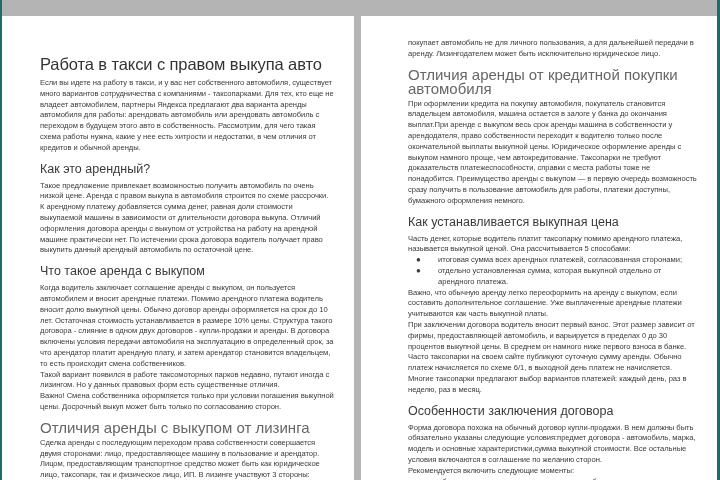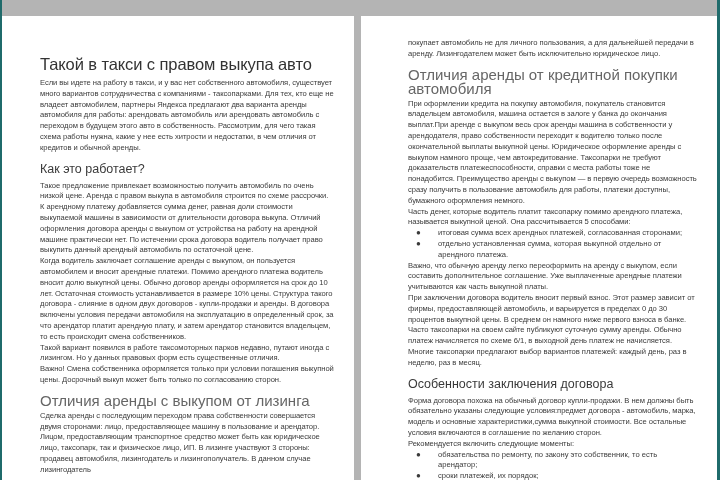--- a/index.html
+++ b/index.html
@@ -91,40 +91,42 @@
       font-size: 8px;
     }
   </style>
 </head>
 <body>
 
 <div class="edge-left"></div>
 <div class="edge-right"></div>
 
 <div class="page page-left">
-  <h1 class="h1">Такой в такси с правом выкупа авто</h1>
+  <h1 class="h1">Работа в такси с правом выкупа авто</h1>
   <p class="p">Если вы идете на работу в такси, и у вас нет собственного автомобиля, существует много вариантов сотрудничества с компаниями - таксопарками. Для тех, кто еще не владеет автомобилем, партнеры Яндекса предлагают два варианта аренды автомобиля для работы: арендовать автомобиль или арендовать автомобиль с переходом в будущем этого авто в собственность. Рассмотрим, для чего такая схема работы нужна, какие у нее есть хитрости и недостатки, в чем отличия от кредитов и обычной аренды.</p>
 
-  <h2 class="h2">Как это работает?</h2>
+  <h2 class="h2">Как это арендный?</h2>
   <p class="p">Такое предложение привлекает возможностью получить автомобиль по очень низкой цене. Аренда с правом выкупа в автомобиля строится по схеме рассрочки. К арендному платежу добавляется сумма денег, равная доли стоимости выкупаемой машины в зависимости от длительности договора выкупа. Отличий оформления договора аренды с выкупом от устройства на работу на арендной машине практически нет. По истечении срока договора водитель получает право выкупить данный арендный автомобиль по остаточной цене.</p>
 
+  <h2 class="h2">Что такое аренда с выкупом</h2>
   <p class="p">Когда водитель заключает соглашение аренды с выкупом, он пользуется автомобилем и вносит арендные платежи. Помимо арендного платежа водитель вносит долю выкупной цены. Обычно договор аренды оформляется на срок до 10 лет. Остаточная стоимость устанавливается в размере 10% цены. Структура такого договора - слияние в одном двух договоров - купли-продажи и аренды. В договора включены условия передачи автомобиля на эксплуатацию в определенный срок, за что арендатор платит арендную плату, и затем арендатор становится владельцем, то есть происходит смена собственников.</p>
   <p class="p gap">Такой вариант появился в работе таксомоторных парков недавно, путают иногда с лизингом. Но у данных правовых форм есть существенные отличия.</p>
   <p class="p gap">Важно! Смена собственника оформляется только при условии погашения выкупной цены. Досрочный выкуп может быть только по согласованию сторон.</p>
 
   <h3 class="h3">Отличия аренды с выкупом от лизинга</h3>
   <p class="p">Сделка аренды с последующим переходом права собственности совершается двумя сторонами: лицо, предоставляющее машину в пользование и арендатор. Лицом, предоставляющим транспортное средство может быть как юридическое лицо, таксопарк, так и физическое лицо, ИП. В лизинге участвуют 3 стороны: продавец автомобиля, лизингодатель и лизингополучатель. В данном случае лизингодатель</p>
 </div>
 
 <div class="page page-right">
   <p class="p">покупает автомобиль не для личного пользования, а для дальнейшей передачи в аренду. Лизингодателем может быть исключительно юридическое лицо.</p>
 
   <h3 class="h3">Отличия аренды от кредитной покупки автомобиля</h3>
   <p class="p">При оформлении кредита на покупку автомобиля, покупатель становится владельцем автомобиля, машина остается в залоге у банка до окончания выплат.При аренде с выкупом весь срок аренды машина в собственности у арендодателя, право собственности переходит к водителю только после окончательной выплаты выкупной цены. Юридическое оформление аренды с выкупом намного проще, чем автокредитование. Таксопарки не требуют доказательств платежеспособности, справки с места работы тоже не понадобится. Преимущество аренды с выкупом — в первую очередь возможность сразу получить в пользование автомобиль для работы, платежи доступны, бумажного оформления немного.</p>
 
+  <h2 class="h2">Как устанавливается выкупная цена</h2>
   <p class="p">Часть денег, которые водитель платит таксопарку помимо арендного платежа, называется выкупной ценой. Она рассчитывается 5 способами:</p>
   <ul class="list">
     <li><span class="bullet">●</span><span>итоговая сумма всех арендных платежей, согласованная сторонами;</span></li>
     <li><span class="bullet">●</span><span>отдельно установленная сумма, которая выкупной отдельно от арендного платежа.</span></li>
   </ul>
   <p class="p gap">Важно, что обычную аренду легко переоформить на аренду с выкупом, если составить дополнительное соглашение. Уже выплаченные арендные платежи учитываются как часть выкупной платы.</p>
   <p class="p">При заключении договора водитель вносит первый взнос. Этот размер зависит от фирмы, предоставляющей автомобиль, и варьируется в пределах 0 до 30 процентов выкупной цены. В среднем он намного ниже первого взноса в банке. Часто таксопарки на своем сайте публикуют суточную сумму аренды. Обычно платеж начисляется по схеме 6/1, в выходной день платеж не начисляется. Многие таксопарки предлагают выбор вариантов платежей: каждый день, раз в неделю, раз в месяц.</p>
 
   <h2 class="h2">Особенности заключения договора</h2>
   <p class="p">Форма договора похожа на обычный договор купли-продажи. В нем должны быть обязательно указаны следующие условия:предмет договора - автомобиль, марка, модель и основные характеристики,сумма выкупной стоимости. Все остальные условия включаются в соглашение по желанию сторон.</p>

